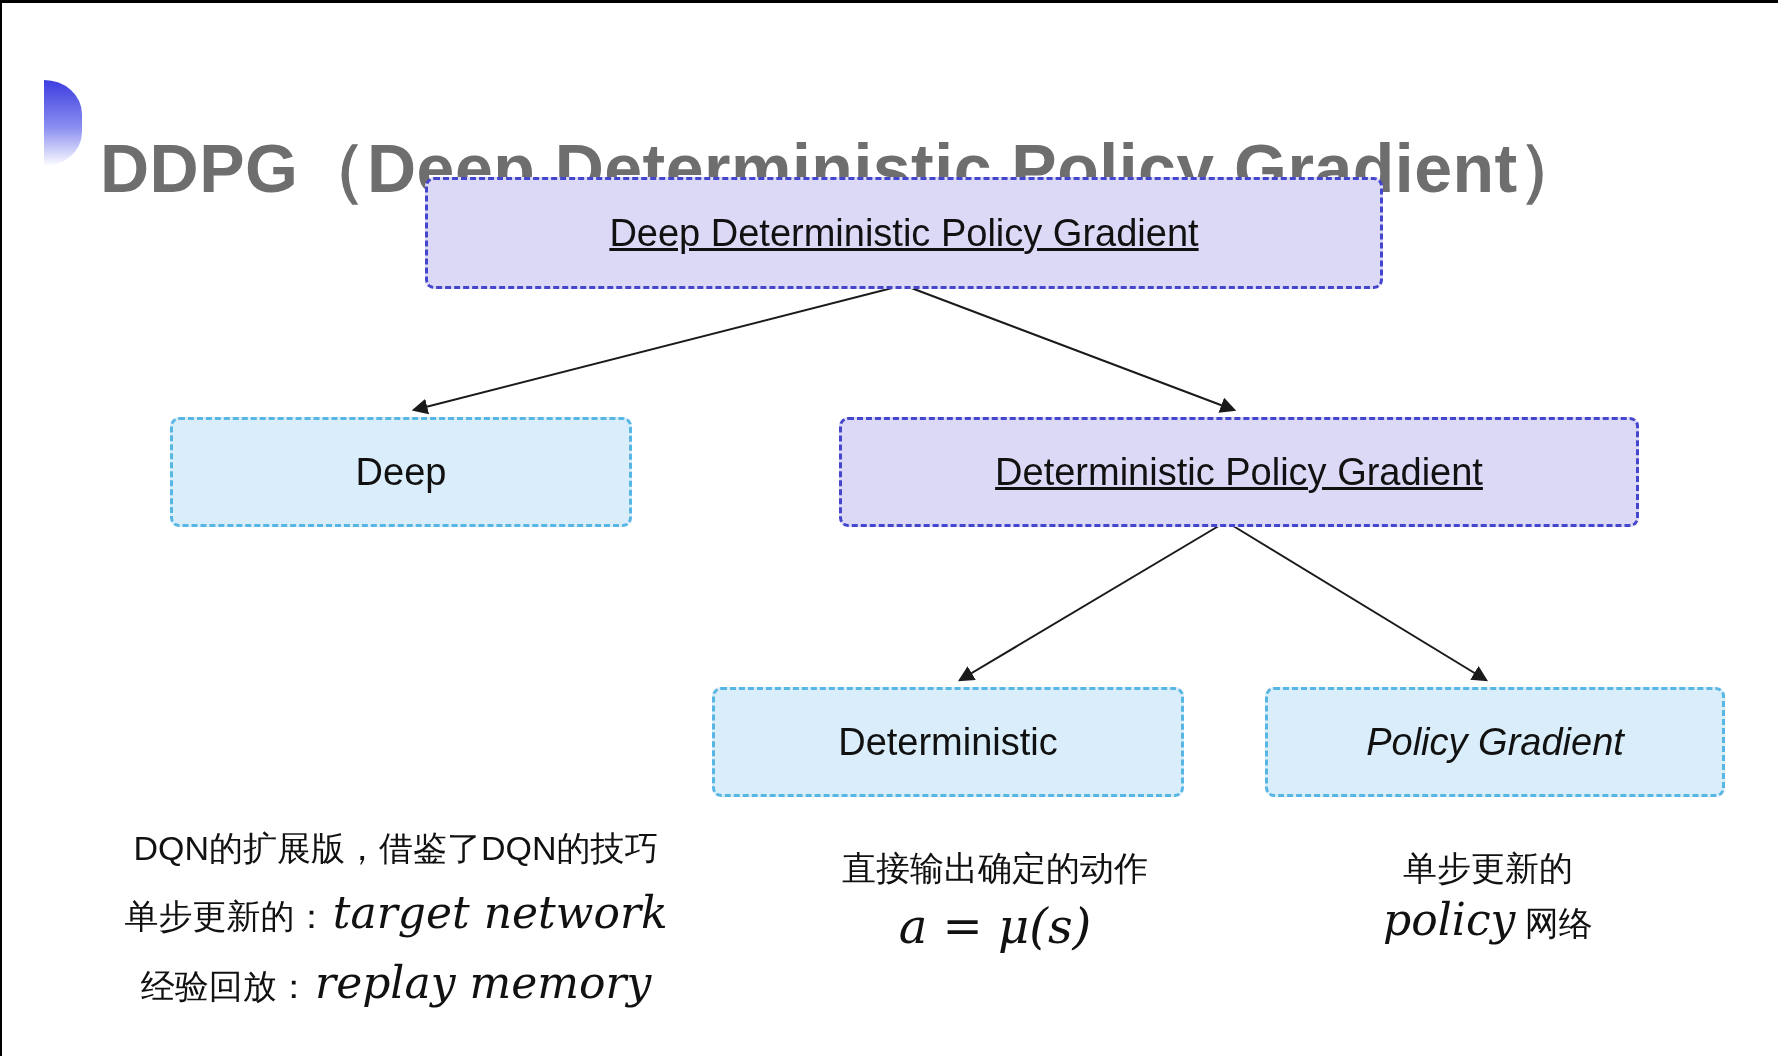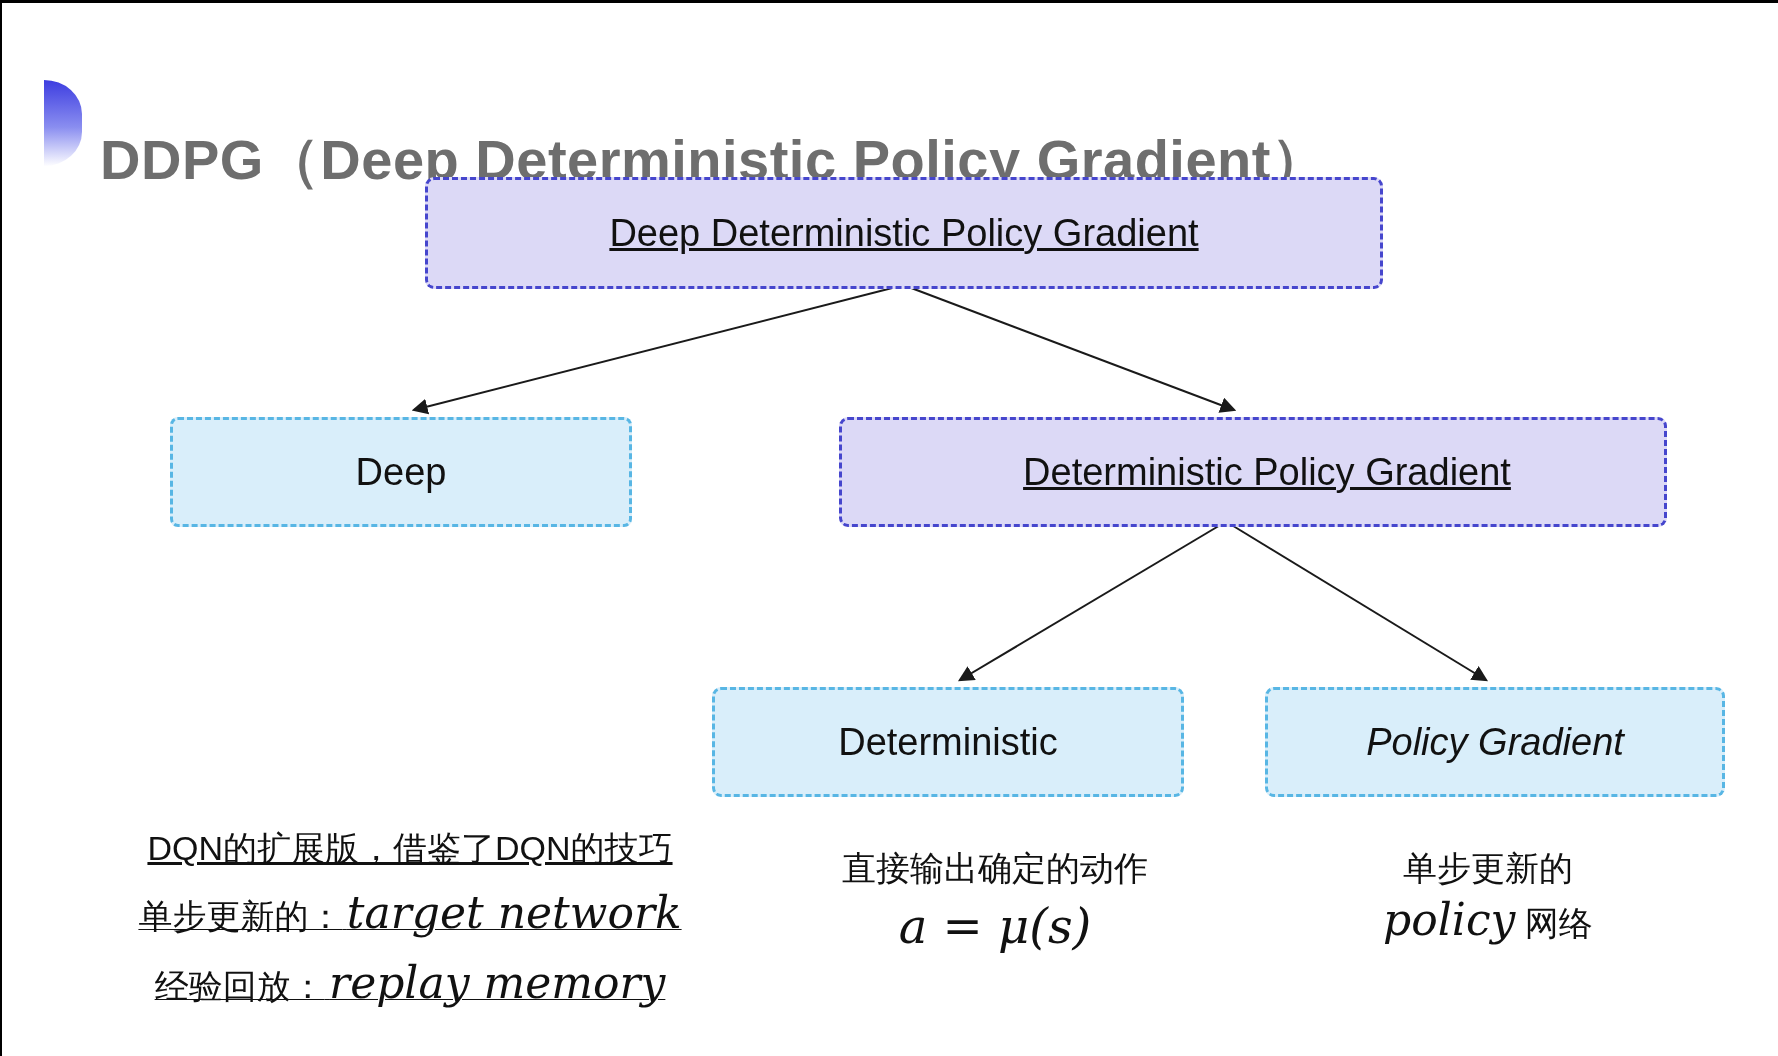--- a/index.html
+++ b/index.html
@@ -22,41 +22,41 @@
   .edge-top{position:absolute;left:0;top:0;width:1778px;height:3px;background:#000;}
   .edge-left{position:absolute;left:0;top:0;width:2px;height:1056px;background:#000;}
 
   .title-bullet{
     position:absolute;left:44px;top:80px;width:38px;height:86px;
     border-radius:0 48px 48px 0 / 0 43px 43px 0;
     background:linear-gradient(180deg,var(--bullet-top) 0%,#8a8ef0 55%,var(--bullet-bottom) 100%);
   }
   .page-title{
     position:absolute;left:100px;top:84px;height:76px;line-height:76px;
-    font-size:56px;color:var(--title-gray);letter-spacing:0.5px;white-space:nowrap;
+    font-size:68px;color:var(--title-gray);letter-spacing:0.5px;white-space:nowrap;
   }
 
   .node{
     position:absolute;display:flex;align-items:center;justify-content:center;
     border-radius:9px;font-size:38px;color:var(--text-black);white-space:nowrap;
   }
   .node.purple{background:var(--lavender-fill);border:3px dashed var(--indigo-border);text-decoration:underline;}
   .node.cyan{background:var(--cyan-fill);border:3px dashed var(--cyan-border);}
 
   .node-root{left:425px;top:177px;width:952px;height:106px;}
-  .node-deep{left:170px;top:417px;width:456px;height:104px;border-radius:8px;}
-  .node-dpg{left:839px;top:417px;width:794px;height:104px;padding-left:28px;}
+  .node-deep{left:170px;top:417px;width:456px;height:104px;}
+  .node-dpg{left:839px;top:417px;width:794px;height:104px;}
   .node-det{left:712px;top:687px;width:466px;height:104px;}
   .node-pg{left:1265px;top:687px;width:454px;height:104px;font-style:italic;}
 
   svg.arrows{position:absolute;left:0;top:0;width:1778px;height:1056px;pointer-events:none;}
   svg.arrows line{stroke:var(--arrow-color);stroke-width:2;}
 
   .note{position:absolute;text-align:center;color:var(--text-black);}
-  .note-left{left:130px;top:828px;width:560px;text-decoration:underline;}
+  .note-left{left:116px;top:828px;width:560px;}
   .note-center{left:795px;top:848px;width:400px;}
   .note-right{left:1288px;top:848px;width:400px;}
   .note .cjk{font-size:34px;line-height:40px;font-family:"Liberation Sans",sans-serif;}
   .note .row{margin-bottom:19px;white-space:nowrap;}
   .term{
     font-family:"DejaVu Serif","Liberation Serif",serif;
     font-style:italic;font-size:44px;
   }
   .formula{
     font-family:"DejaVu Serif","Liberation Serif",serif;

